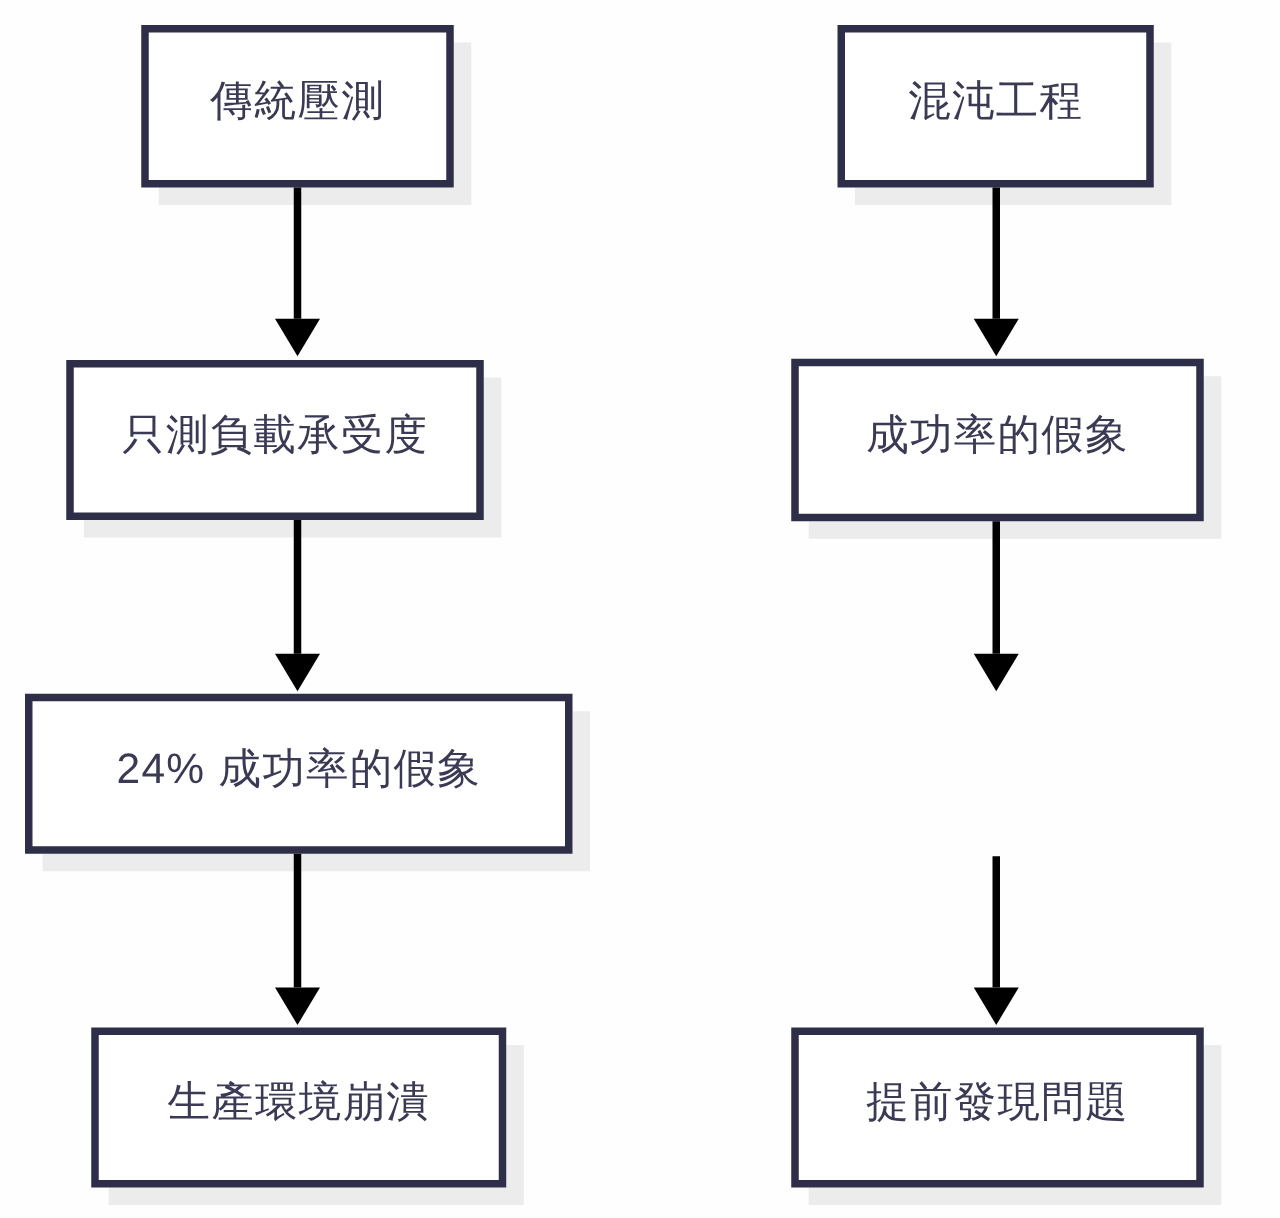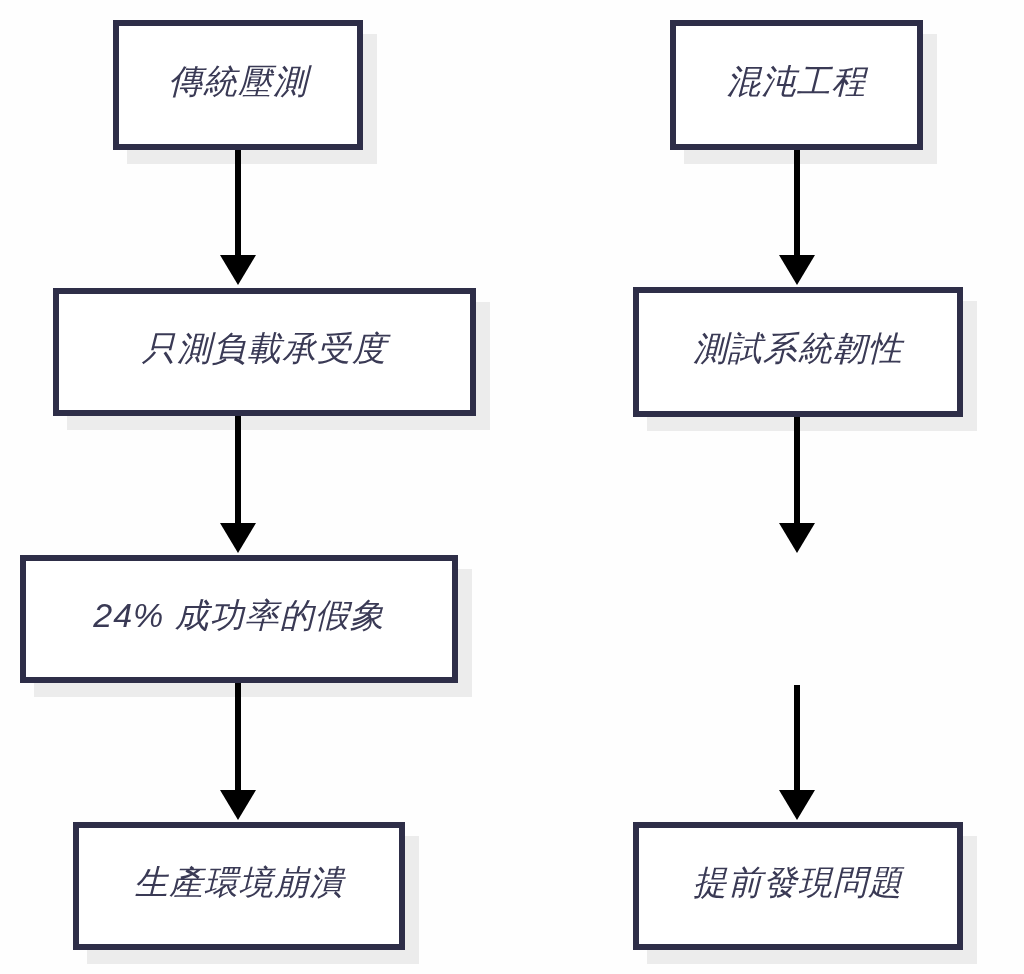--- a/index.html
+++ b/index.html
@@ -3,21 +3,21 @@
 <meta charset="utf-8">
 <style>
   :root{
     --border:#2e2e48;
     --text:#3a3a55;
     --arrow:#000000;
     --shadow:#ececec;
     --box-fill:#ffffff;
     --page-bg:#fefefe;
   }
-  *{margin:0;padding:0;box-sizing:border-box;font-style:italic;}
+  *{margin:0;padding:0;box-sizing:border-box;}
   html,body{
     font-family:"Liberation Sans","DejaVu Sans",sans-serif;
     background:var(--page-bg);
   }
   .canvas{
     position:relative;
     width:1024px;
     height:974px;
     background:var(--page-bg);
     overflow:hidden;
@@ -66,21 +66,21 @@
 
   <div class="node" style="left:113px;top:20px;width:250px;height:130px">
     <span class="node-label">傳統壓測</span>
   </div>
 
   <div class="arrow" style="left:220px;top:150px;height:135px">
     <div class="shaft"></div>
     <div class="head"></div>
   </div>
 
-  <div class="node" style="left:53px;top:288px;width:423px;height:128px">
+  <div class="node" style="left:53px;top:288px;width:334px;height:128px">
     <span class="node-label">只測負載承受度</span>
   </div>
 
   <div class="arrow" style="left:220px;top:416px;height:137px">
     <div class="shaft"></div>
     <div class="head"></div>
   </div>
 
   <div class="node" style="left:20px;top:555px;width:438px;height:128px">
     <span class="node-label">24% 成功率的假象</span>
@@ -98,21 +98,21 @@
   <div class="node" style="left:73px;top:822px;width:332px;height:128px">
     <span class="node-label">生產環境崩潰</span>
   </div>
 
   <div class="arrow" style="left:779px;top:150px;height:135px">
     <div class="shaft"></div>
     <div class="head"></div>
   </div>
 
   <div class="node" style="left:633px;top:287px;width:330px;height:130px">
-    <span class="node-label">測試系統韌性</span>
+    <span class="node-label">成功率的假象</span>
   </div>
 
   <div class="arrow" style="left:779px;top:417px;height:136px">
     <div class="shaft"></div>
     <div class="head"></div>
   </div>
 
 
   <div class="arrow" style="left:779px;top:685px;height:135px">
     <div class="shaft"></div>

